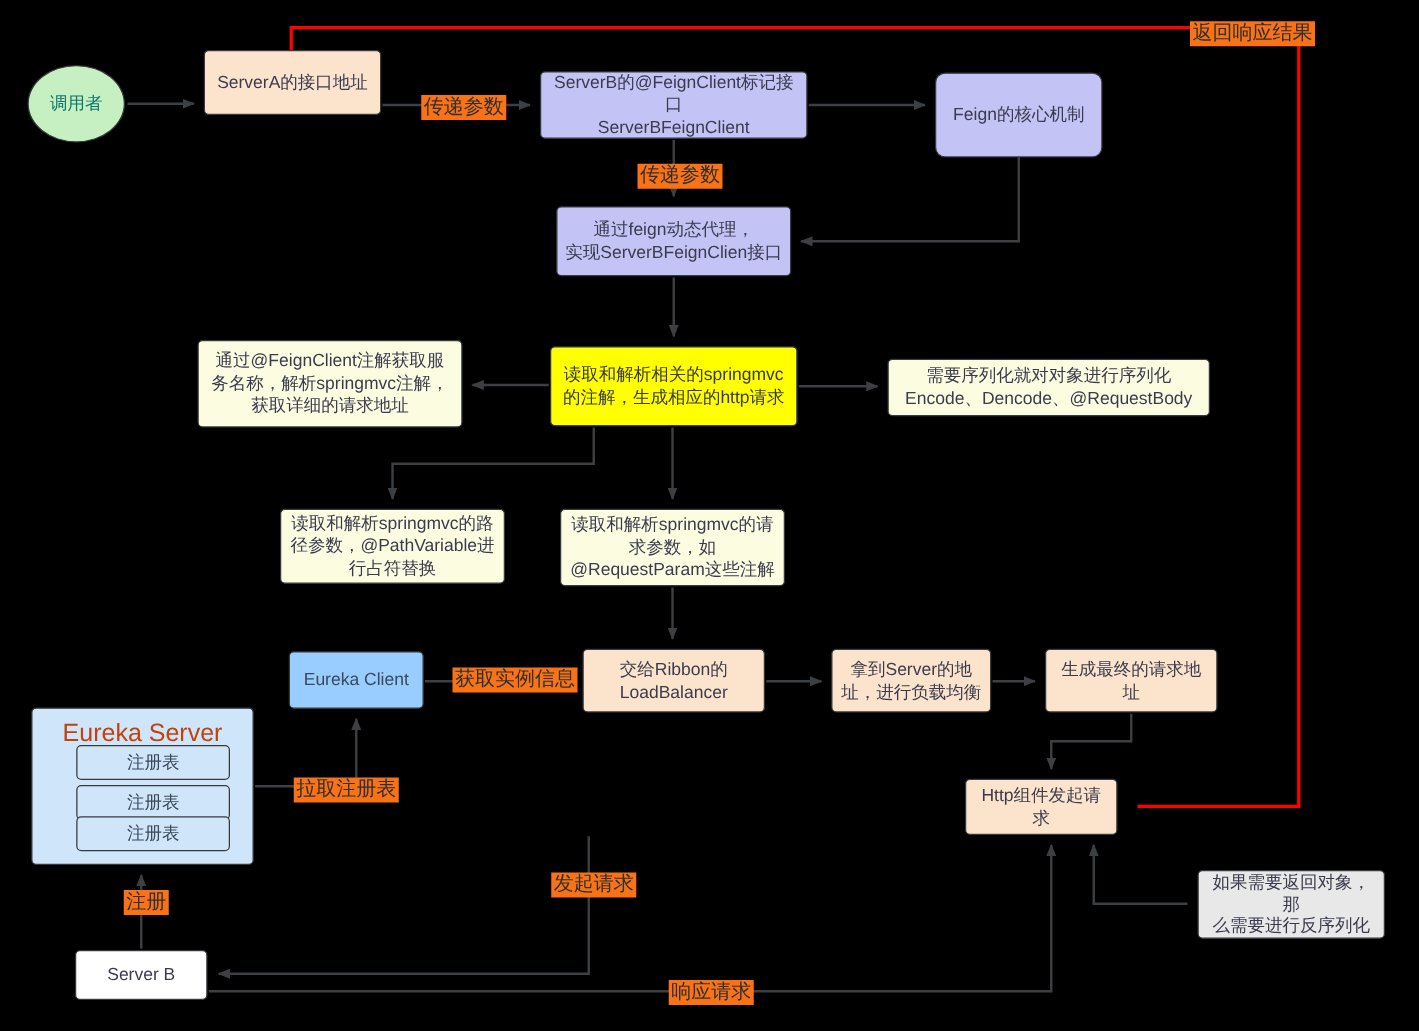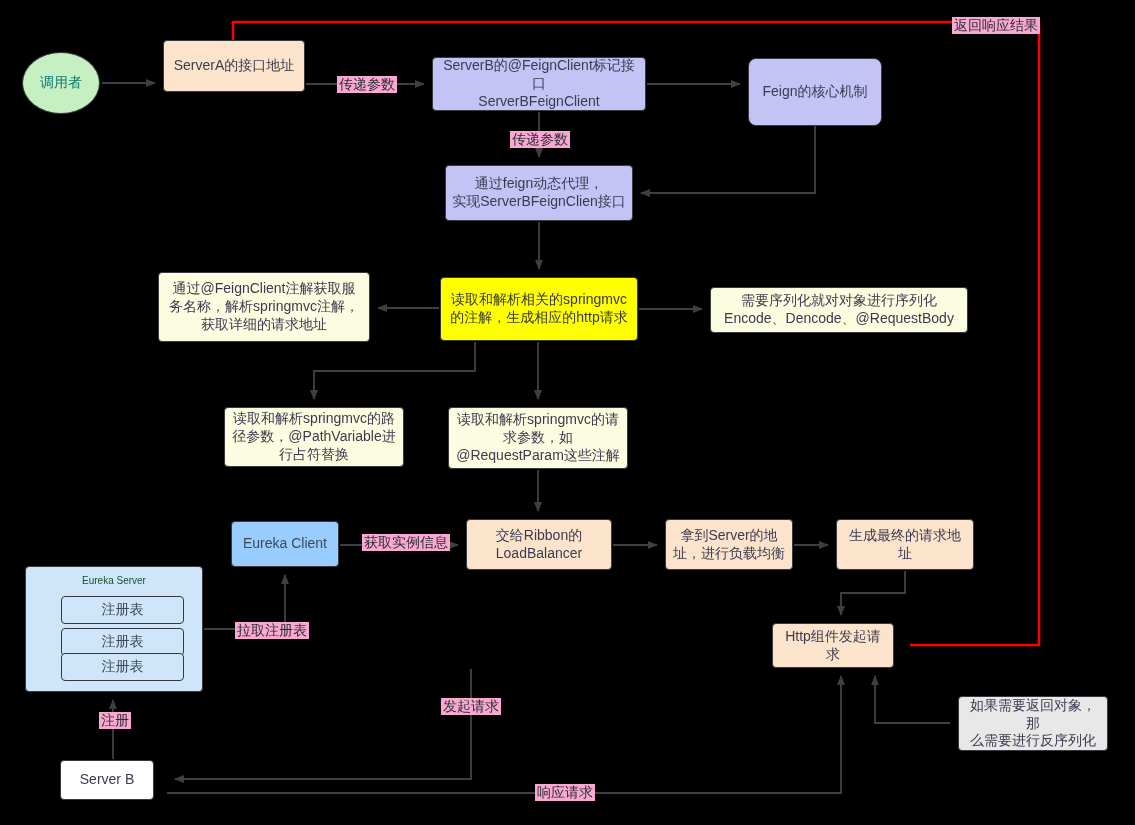--- a/index.html
+++ b/index.html
@@ -42,29 +42,29 @@
   .node.cream   { background: #fcfce0; }
   .node.blue    { background: #99ccff; color: #3b4a5a; }
   .node.lblue   { background: #cfe5fa; color: #3b4a5a; }
   .node.white   { background: #ffffff; color: #3b3b4f; }
   .node.grey    { background: #e8e8e8; color: #3b3b4f; }
   .node.green   { background: #c6f0c2; color: #0f766e;
                   border-radius: 50%; }
   .node.group   { background: #cfe5fa; align-items: flex-start;
                   justify-content: center; padding-top: 8px; }
   .group-title {
-    font-size: 10px;
-    color: #14532d;
+    font-size: 20px;
+    color: #c2410c;
     pointer-events: none;
   }
   .edge-label {
     position: absolute;
-    background: #f9a8d4;
+    background: #f97316;
     color: #2f2f2f;
-    font-size: 14px;
+    font-size: 16px;
     line-height: 1.1;
     padding: 1px 2px;
     white-space: nowrap;
     box-sizing: border-box;
   }
   .edge-label.red { color: #2f2f2f; }
 </style>
 </head>
 <body>
 
@@ -173,21 +173,21 @@
   </div>
   <div class="node lblue" style="left:61px;top:596px;width:123px;height:28px;">注册表</div>
   <div class="node lblue" style="left:61px;top:628px;width:123px;height:28px;">注册表</div>
   <div class="node lblue" style="left:61px;top:653px;width:123px;height:28px;">注册表</div>
 
   <div class="node peach" style="left:772px;top:623px;width:122px;height:45px;">Http组件发起请求</div>
 
   <div class="node grey" style="left:958px;top:696px;width:150px;height:55px;">如果需要返回对象，那
 么需要进行反序列化</div>
 
-  <div class="node white" style="left:60px;top:760px;width:94px;height:40px;">Server B</div>
+  <div class="node white" style="left:60px;top:760px;width:106px;height:40px;">Server B</div>
 
   <div class="edge-label" style="left:337px;top:76px;">传递参数</div>
   <div class="edge-label" style="left:510px;top:131px;">传递参数</div>
   <div class="edge-label red" style="left:952px;top:17px;">返回响应结果</div>
   <div class="edge-label" style="left:362px;top:534px;">获取实例信息</div>
   <div class="edge-label" style="left:235px;top:622px;">拉取注册表</div>
   <div class="edge-label" style="left:99px;top:712px;">注册</div>
   <div class="edge-label" style="left:441px;top:698px;">发起请求</div>
   <div class="edge-label" style="left:535px;top:784px;">响应请求</div>
 

